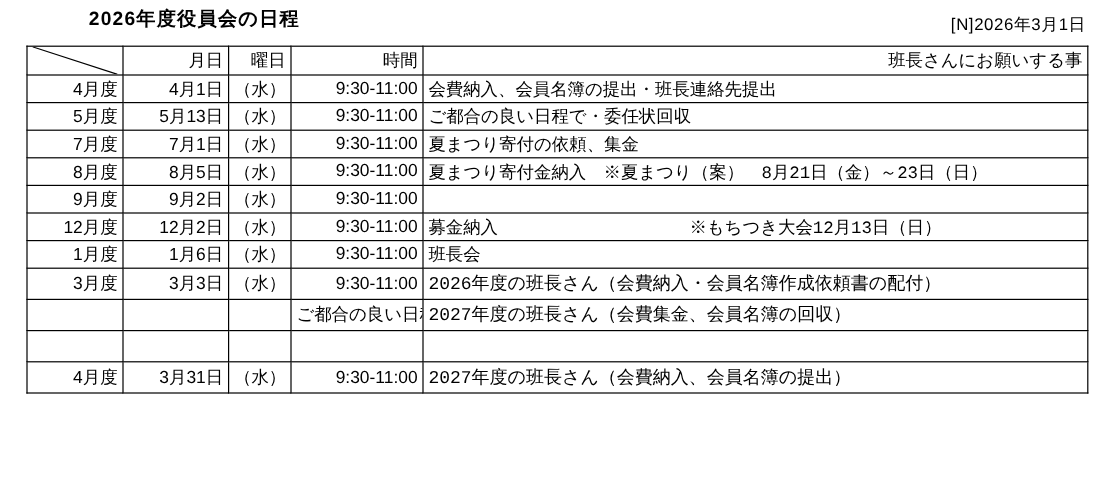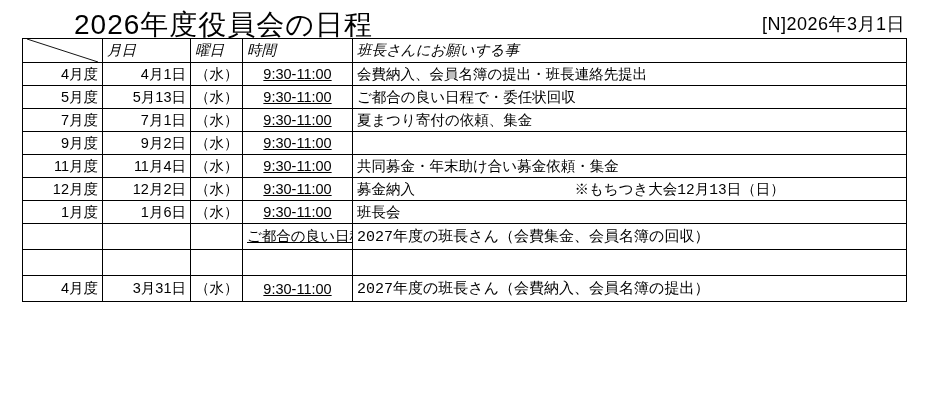--- a/index.html
+++ b/index.html
@@ -21,29 +21,30 @@
     box-sizing: border-box;
   }
   .header-row {
     position: relative;
     height: 36px;
   }
   .doc-title {
     position: absolute;
     left: 74px;
     top: 6px;
-    font-size: 28px;
+    font-size: 16px;
     letter-spacing: 1px;
     white-space: nowrap;
+    font-weight: bold;
   }
   .doc-date {
     position: absolute;
     right: 22px;
     top: 12px;
-    font-size: 18px;
+    font-size: 14px;
     white-space: nowrap;
     letter-spacing: 0.5px;
   }
   table.schedule {
     position: absolute;
     left: 22px;
     top: 38px;
     border-collapse: collapse;
     table-layout: fixed;
     width: 884px;
@@ -61,24 +62,24 @@
   }
   .col-month { width: 80px; }
   .col-date  { width: 88px; }
   .col-day   { width: 52px; }
   .col-time  { width: 110px; }
   .col-task  { width: 554px; }
 
   .c-month { text-align: right; padding-right: 6px; }
   .c-date  { text-align: right; padding-right: 6px; }
   .c-day   { text-align: center; }
-  .c-time  { text-align: center; padding-left: 5px; text-decoration: underline; }
+  .c-time  { text-align: right; padding-left: 5px; }
   .c-task  { text-align: left; padding-left: 7px; font-family: Liberation Mono, monospace; }
 
-  th.h-center { text-align: left; font-style: italic; }
+  th.h-center { text-align: right; }
 
   
   .corner {
     position: relative;
     padding: 0;
   }
   .corner svg {
     display: block;
     width: 100%;
     height: 100%;
@@ -134,46 +135,53 @@
         <td class="c-task">ご都合の良い日程で・委任状回収</td>
       </tr>
       <tr>
         <td class="c-month">7月度</td>
         <td class="c-date">7月1日</td>
         <td class="c-day">（水）</td>
         <td class="c-time">9:30-11:00</td>
         <td class="c-task">夏まつり寄付の依頼、集金</td>
       </tr>
       <tr>
+        <td class="c-month">8月度</td>
+        <td class="c-date">8月5日</td>
+        <td class="c-day">（水）</td>
+        <td class="c-time">9:30-11:00</td>
+        <td class="c-task">夏まつり寄付金納入　※夏まつり（案）　8月21日（金）～23日（日）</td>
+      </tr>
+      <tr>
         <td class="c-month">9月度</td>
         <td class="c-date">9月2日</td>
         <td class="c-day">（水）</td>
         <td class="c-time">9:30-11:00</td>
         <td class="c-task"></td>
       </tr>
       <tr>
-        <td class="c-month">11月度</td>
-        <td class="c-date">11月4日</td>
-        <td class="c-day">（水）</td>
-        <td class="c-time">9:30-11:00</td>
-        <td class="c-task">共同募金・年末助け合い募金依頼・集金</td>
-      </tr>
-      <tr>
         <td class="c-month">12月度</td>
         <td class="c-date">12月2日</td>
         <td class="c-day">（水）</td>
         <td class="c-time">9:30-11:00</td>
         <td class="c-task">募金納入　　　　　　　　　　　※もちつき大会12月13日（日）</td>
       </tr>
       <tr>
         <td class="c-month">1月度</td>
         <td class="c-date">1月6日</td>
         <td class="c-day">（水）</td>
         <td class="c-time">9:30-11:00</td>
         <td class="c-task">班長会</td>
+      </tr>
+      <tr class="tall">
+        <td class="c-month">3月度</td>
+        <td class="c-date">3月3日</td>
+        <td class="c-day">（水）</td>
+        <td class="c-time">9:30-11:00</td>
+        <td class="c-task task-big">2026年度の班長さん（会費納入・会員名簿作成依頼書の配付）</td>
       </tr>
       <tr class="tall">
         <td class="c-month"></td>
         <td class="c-date"></td>
         <td class="c-day"></td>
         <td class="c-time">ご都合の良い日程で</td>
         <td class="c-task task-big">2027年度の班長さん（会費集金、会員名簿の回収）</td>
       </tr>
       <tr class="tall">
         <td class="c-month"></td>

